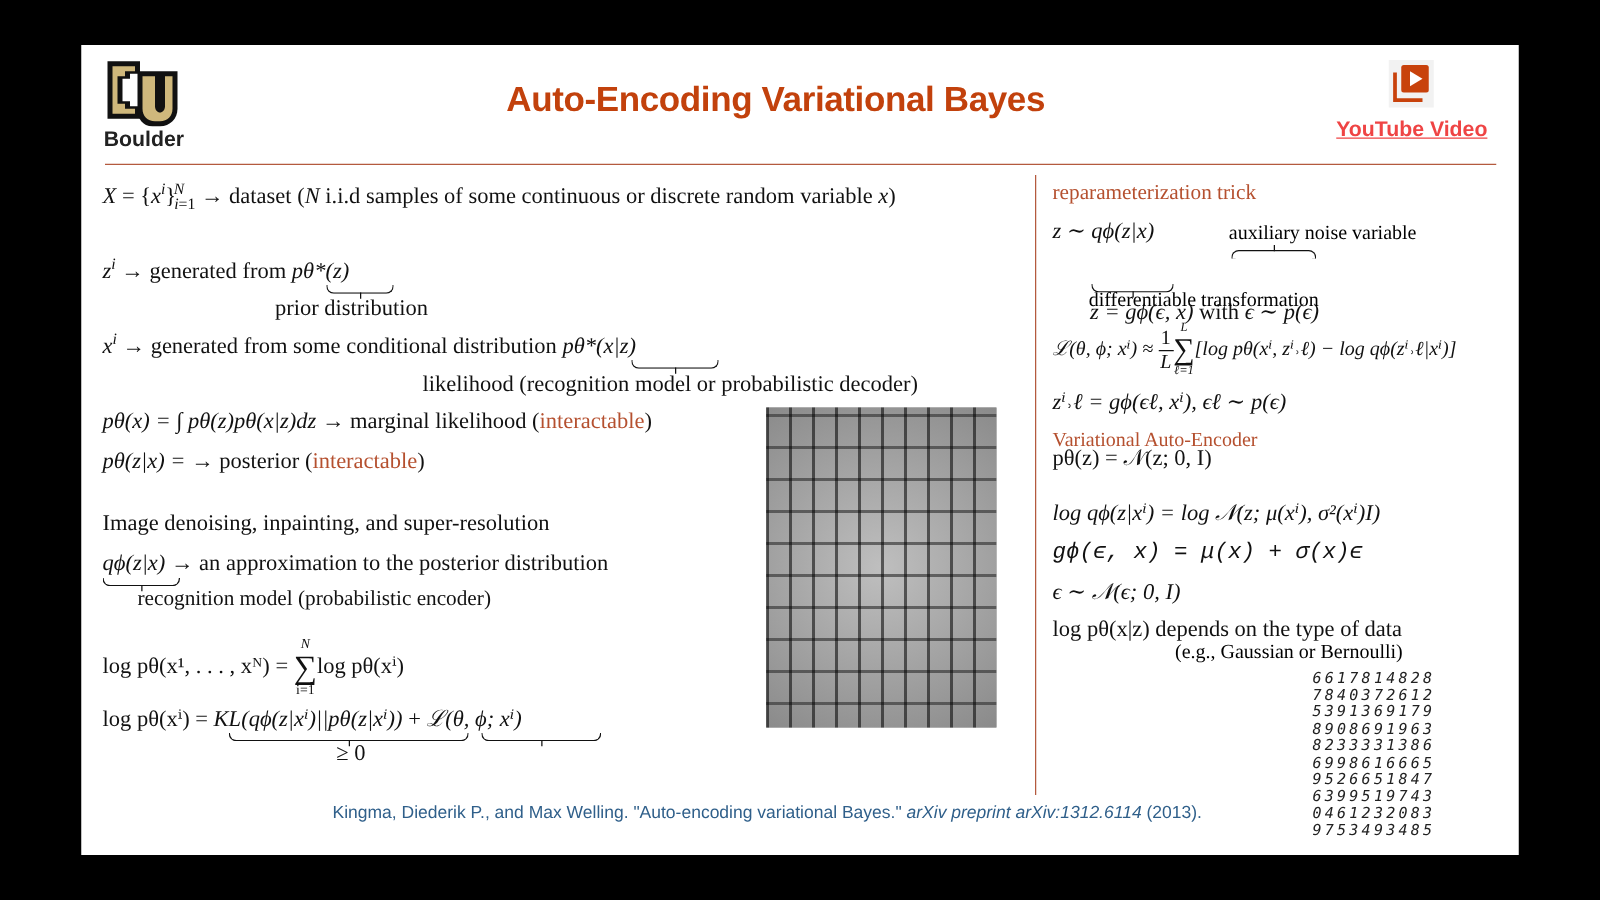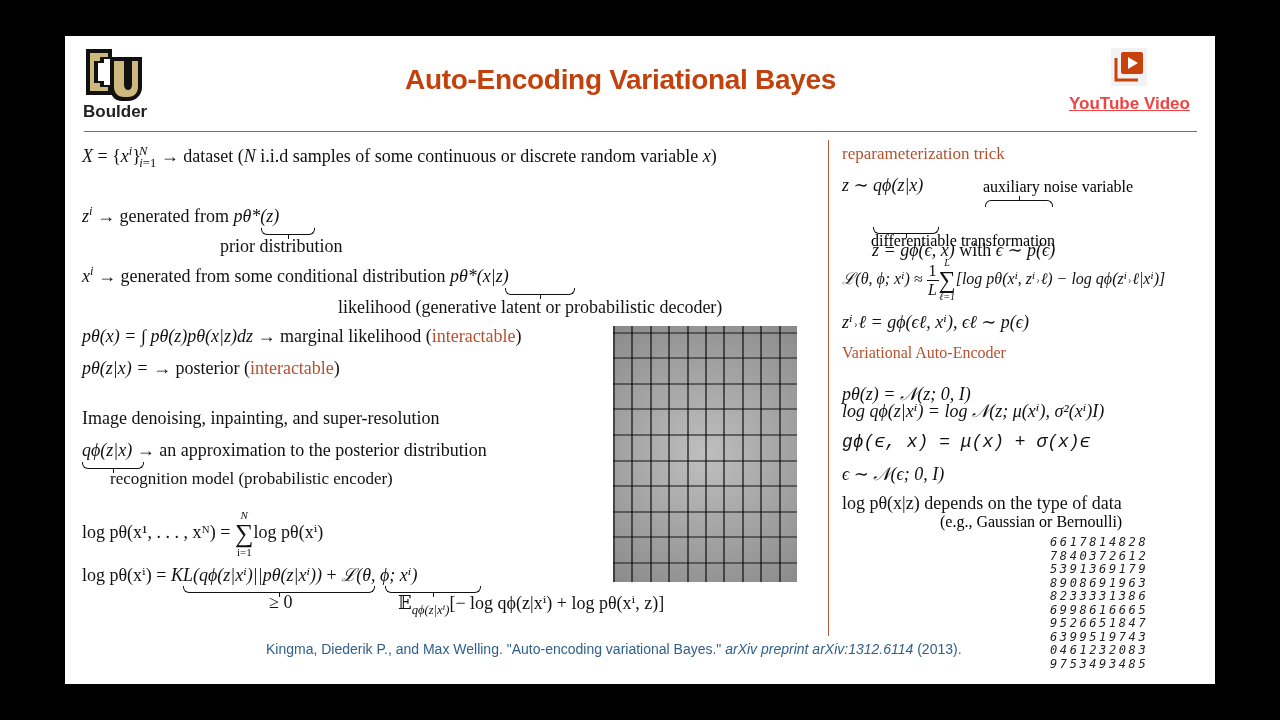--- a/index.html
+++ b/index.html
@@ -71,21 +71,21 @@
   <div class="abs line math" style="left:17px;top:168px;">
     <i class="v">z</i><sup><i>i</i></sup><span> → generated from </span><i class="v">pθ*(z)</i>
   </div>
   <div class="brace" style="left:196px;top:192px;width:52px;"></div>
   <div class="abs line math" style="left:155px;top:200px;">prior distribution</div>
 
   <div class="abs line math" style="left:17px;top:228px;">
     <i class="v">x</i><sup><i>i</i></sup><span> → generated from some conditional distribution </span><i class="v">pθ*(x|z)</i>
   </div>
   <div class="brace" style="left:440px;top:252px;width:68px;"></div>
-  <div class="abs line math" style="left:273px;top:261px;">likelihood (generative latent or probabilistic decoder)</div>
+  <div class="abs line math" style="left:273px;top:261px;">likelihood (recognition model or probabilistic decoder)</div>
 
   <div class="abs line math" style="left:17px;top:290px;">
     <i class="v">pθ(x) = ∫ pθ(z)pθ(x|z)dz</i><span> → marginal likelihood (</span><span class="accent">interactable</span><span>)</span>
   </div>
 
   <div class="abs line math" style="left:17px;top:322px;">
     <i class="v">pθ(z|x) = </i><span> → posterior (</span><span class="accent">interactable</span><span>)</span>
   </div>
 
   <div class="abs line math" style="left:17px;top:372px;">Image denoising, inpainting, and super-resolution</div>
@@ -99,44 +99,41 @@
   <div class="abs line math" style="left:17px;top:474px;">
     <span>log pθ(x¹, . . . , xᴺ) = </span><span style="display:inline-block;text-align:center;vertical-align:middle;line-height:1;"><span style="display:block;font-size:11px;font-style:italic;">N</span><span style="display:block;font-size:26px;">∑</span><span style="display:block;font-size:11px;">i=1</span></span><span>log pθ(xⁱ)</span>
   </div>
 
   <div class="abs line math" style="left:17px;top:526px;">
     <span>log pθ(xⁱ) = </span><i>KL(qϕ(z|xⁱ)||pθ(z|xⁱ))</i><span> + </span><i>ℒ(θ, ϕ; xⁱ)</i>
   </div>
   <div class="brace" style="left:118px;top:550px;width:190px;"></div>
   <div class="abs line math" style="left:204px;top:556px;">≥ 0</div>
   <div class="brace" style="left:320px;top:550px;width:94px;"></div>
-  <div class="abs line math" style="left:333px;top:556px;">
-    <span>𝔼</span><sub style="font-style:italic;">qϕ(z|xⁱ)</sub><span>[− log qϕ(z|xⁱ) + log pθ(xⁱ, z)]</span>
-  </div>
 
   <div class="faces"></div>
 
   <div class="abs math accent" style="left:777px;top:108px;font-size:17px;">reparameterization trick</div>
   <div class="abs line math" style="left:777px;top:138px;font-style:italic;">z ∼ qϕ(z|x)</div>
   <div class="abs math" style="left:918px;top:142px;font-size:16px;">auxiliary noise variable</div>
   <div class="brace-up" style="left:920px;top:164px;width:66px;"></div>
   <div class="abs line math" style="left:807px;top:168px;margin-top:35px;">
     <i>z = </i><i>gϕ(ϵ, x)</i><span> with </span><i>ϵ ∼ p(ϵ)</i>
   </div>
   <div class="brace" style="left:808px;top:191px;width:64px;"></div>
   <div class="abs math" style="left:806px;top:196px;font-size:16px;">differentiable transformation</div>
 
   <div class="abs line math" style="left:777px;top:222px;font-size:16px;">
     <i>ℒ(θ, ϕ; xⁱ) ≈ </i><span class="frac"><span class="n">1</span><i class="d">L</i></span><span style="display:inline-block;text-align:center;vertical-align:middle;line-height:1;"><span style="display:block;font-size:10px;font-style:italic;">L</span><span style="display:block;font-size:24px;">∑</span><span style="display:block;font-size:10px;font-style:italic;">ℓ=1</span></span><i>[log pθ(xⁱ, zⁱ˒ℓ) − log qϕ(zⁱ˒ℓ|xⁱ)]</i>
   </div>
 
   <div class="abs line math" style="left:777px;top:275px;font-style:italic;">zⁱ˒ℓ = gϕ(ϵℓ, xⁱ), ϵℓ ∼ p(ϵ)</div>
 
   <div class="abs math accent" style="left:777px;top:308px;font-size:16px;">Variational Auto-Encoder</div>
-  <div class="abs line math" style="left:777px;top:348px;font-style:italic;text-align:right;">pθ(z) = 𝒩(z; 0, I)</div>
+  <div class="abs line math" style="left:777px;top:320px;text-align:right;">pθ(z) = 𝒩(z; 0, I)</div>
   <div class="abs line math" style="left:777px;top:364px;font-style:italic;">log qϕ(z|xⁱ) = log 𝒩(z; μ(xⁱ), σ²(xⁱ)I)</div>
   <div class="abs line math" style="left:777px;top:396px;font-style:italic;font-family:Liberation Mono, monospace;">gϕ(ϵ, x) = μ(x) + σ(x)ϵ</div>
   <div class="abs line math" style="left:777px;top:427px;font-style:italic;">ϵ ∼ 𝒩(ϵ; 0, I)</div>
   <div class="abs line math" style="left:777px;top:457px;">log pθ(x|z) depends on the type of data</div>
   <div class="abs math" style="left:875px;top:477px;font-size:16px;">(e.g., Gaussian or Bernoulli)</div>
 
   <div class="digits">
     <div>6617814828</div>
     <div>7840372612</div>
     <div>5391369179</div>

